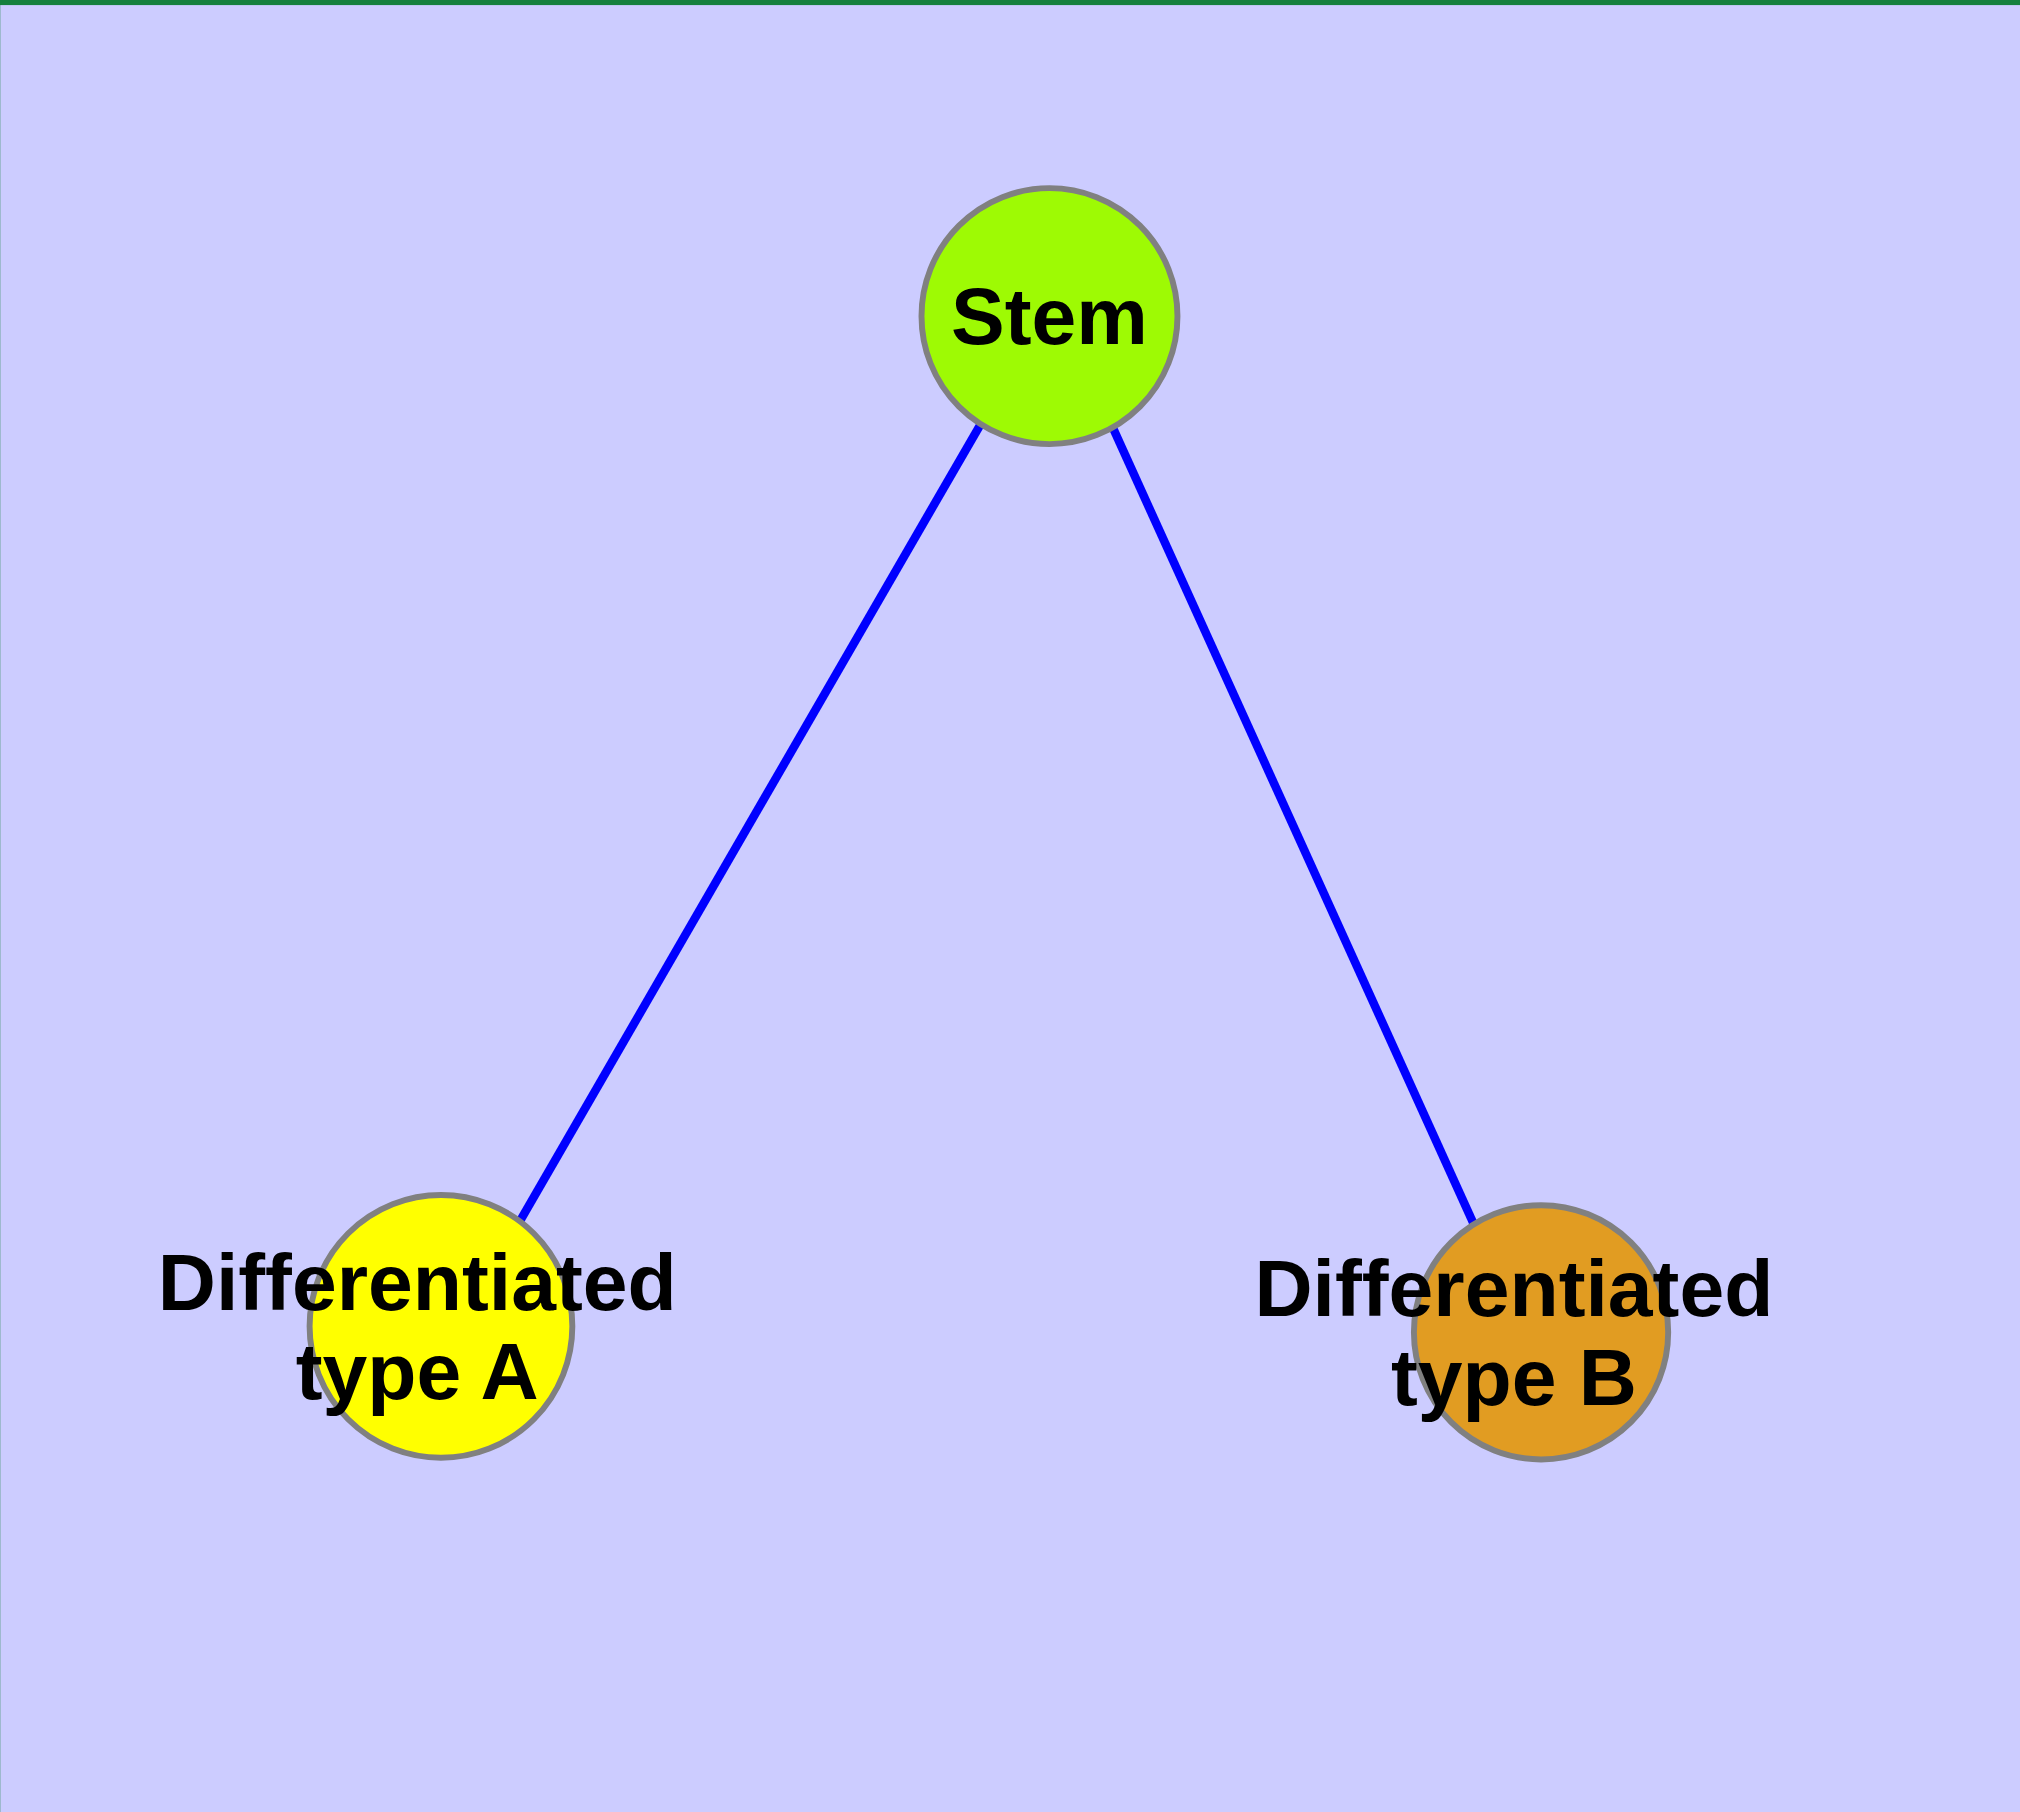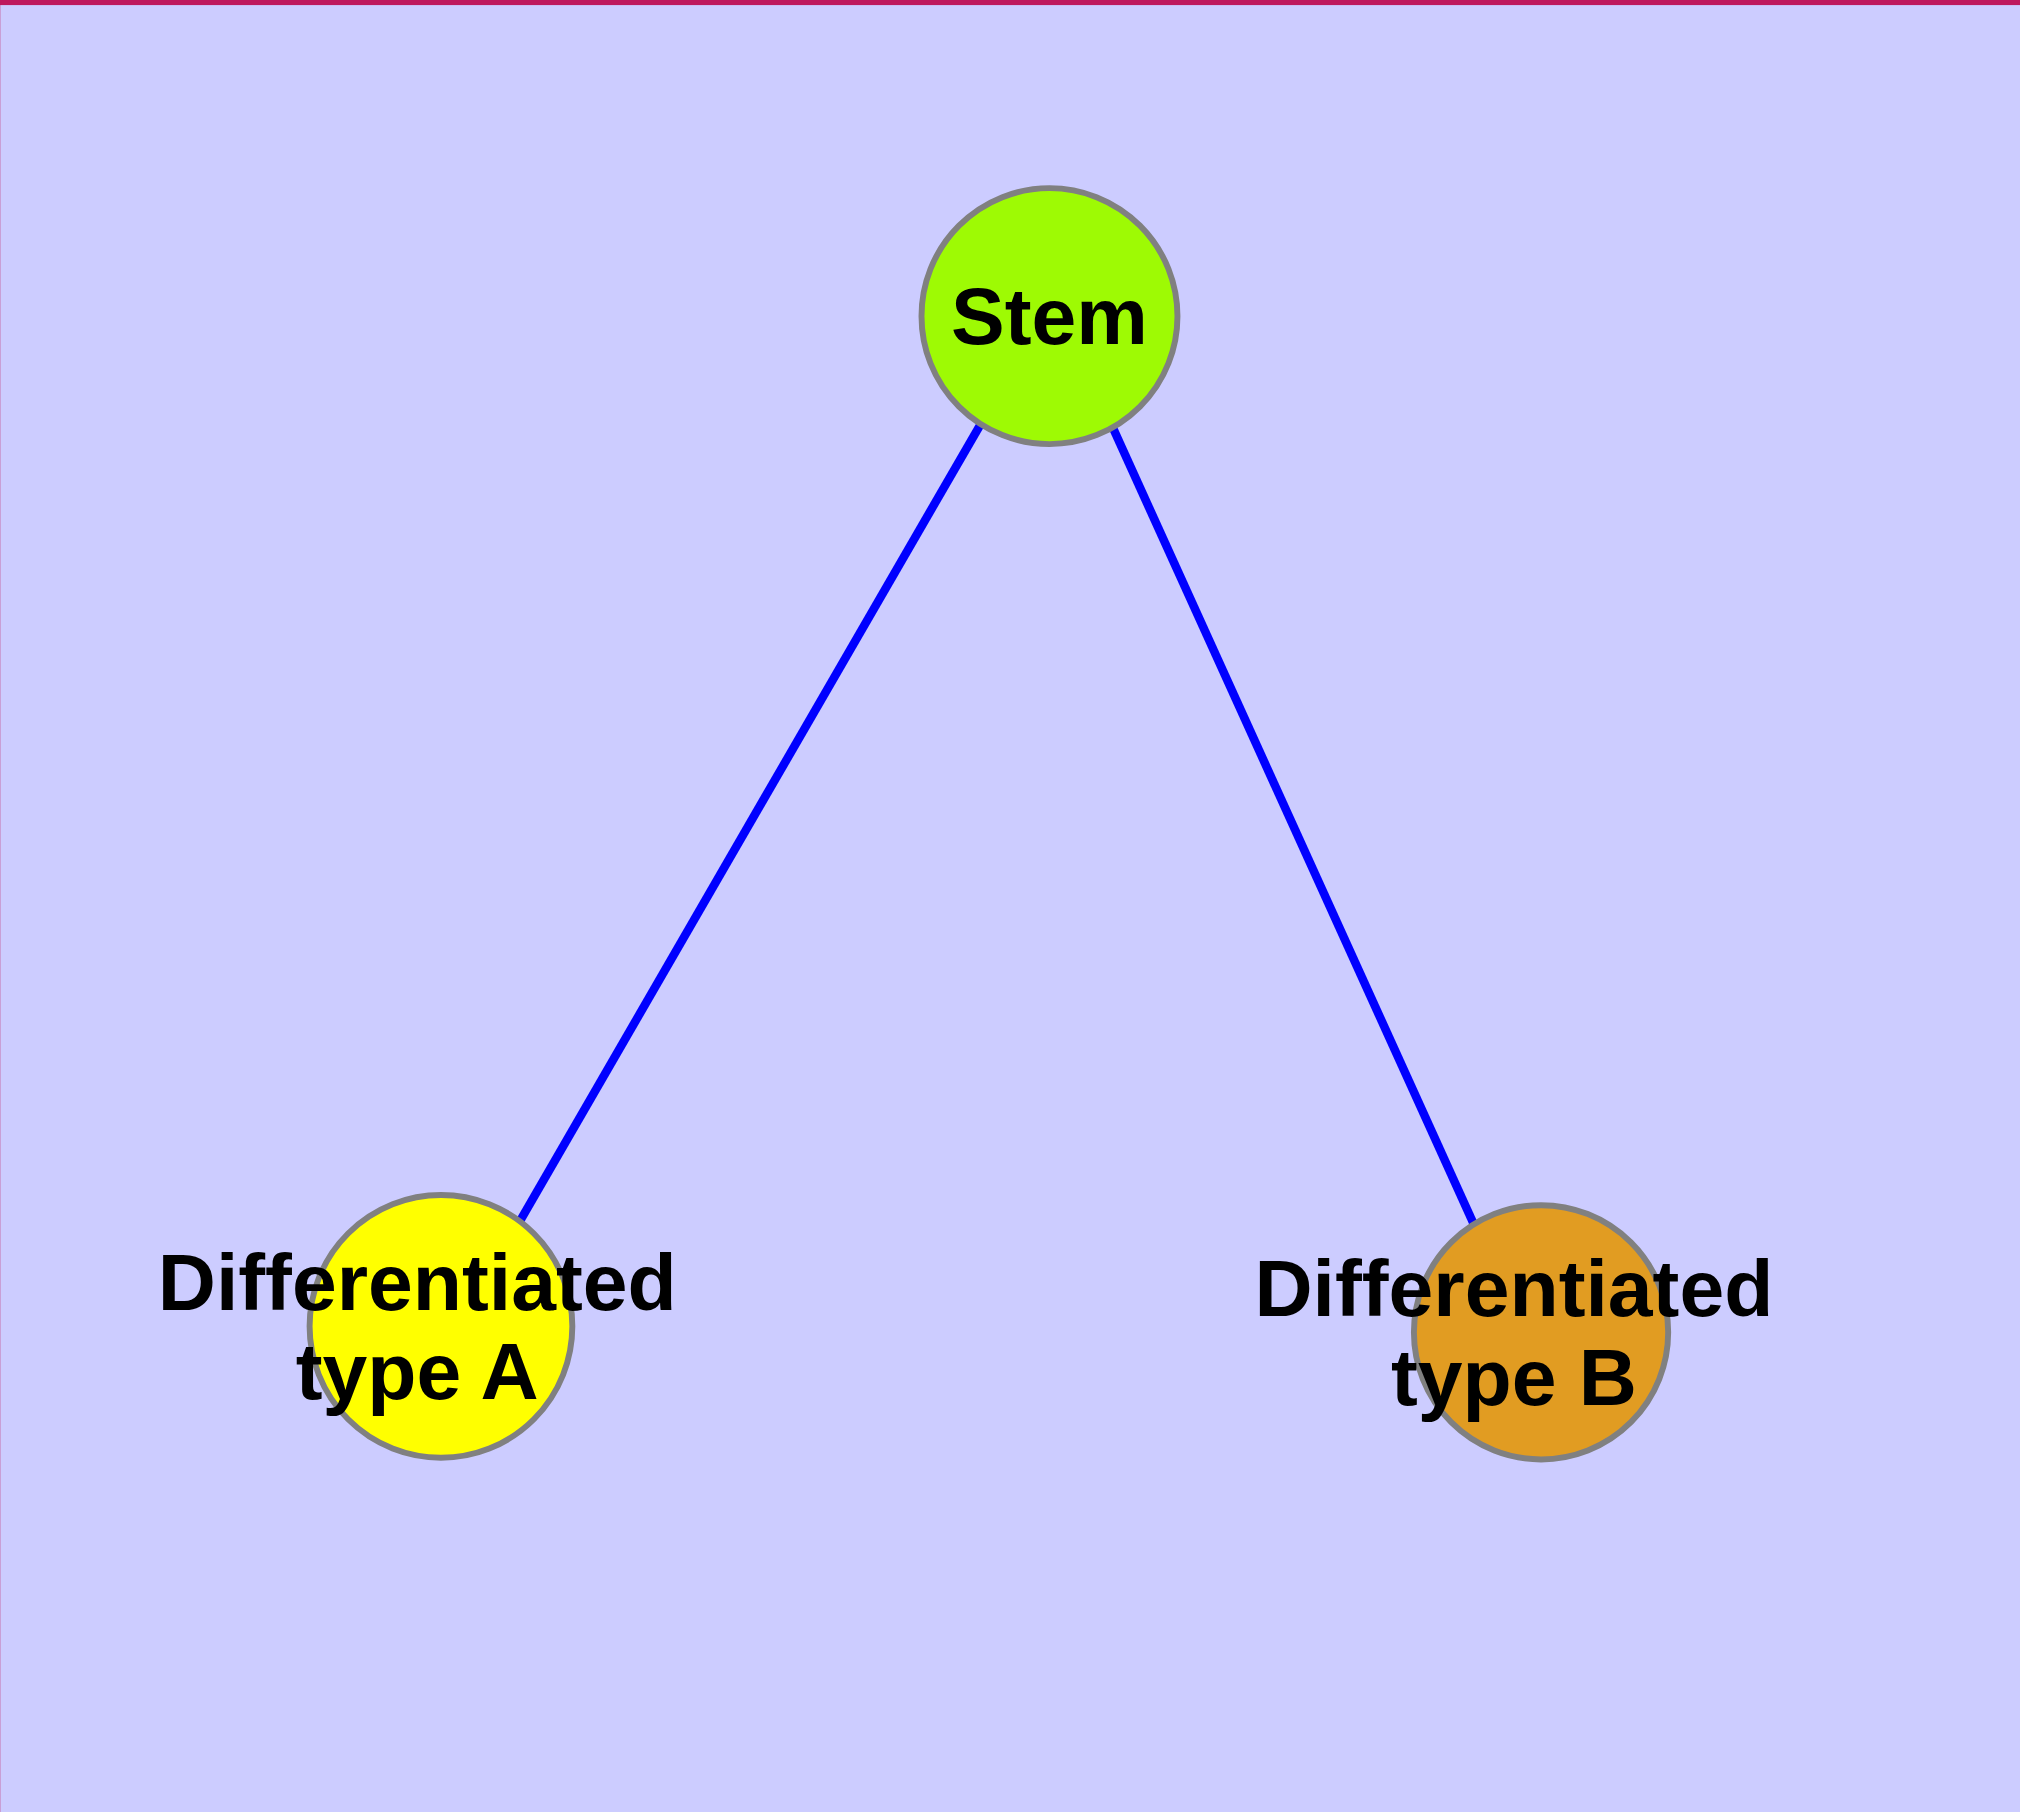--- a/index.html
+++ b/index.html
@@ -31,21 +31,21 @@
     font-family: "Liberation Sans", sans-serif;
     font-weight: bold;
     fill: #000000;
     text-anchor: middle;
     dominant-baseline: alphabetic;
   }
 </style>
 </head>
 <body>
 
-<div id="canvas" style="background: #be185d; text-align: right;">
+<div id="canvas" style="background: #15803d; text-align: right;">
   <svg id="graph-svg" viewBox="0 0 2384 2138" xmlns="http://www.w3.org/2000/svg">
 
     <rect id="bg-rect" x="0" y="6" width="2384" height="2132" fill="#CCCCFF"></rect>
 
     <g id="edges-group">
         <line x1="1157" y1="500" x2="613" y2="1441" stroke="#0000FF" stroke-width="10" stroke-linecap="butt"></line>
         <line x1="1312" y1="503" x2="1738" y2="1443" stroke="#0000FF" stroke-width="10" stroke-linecap="butt"></line>
       </g>
     <g id="nodes-group">
         <circle cx="1238" cy="373" r="151" fill="#9EFA04" stroke="#808080" stroke-width="7"></circle>

